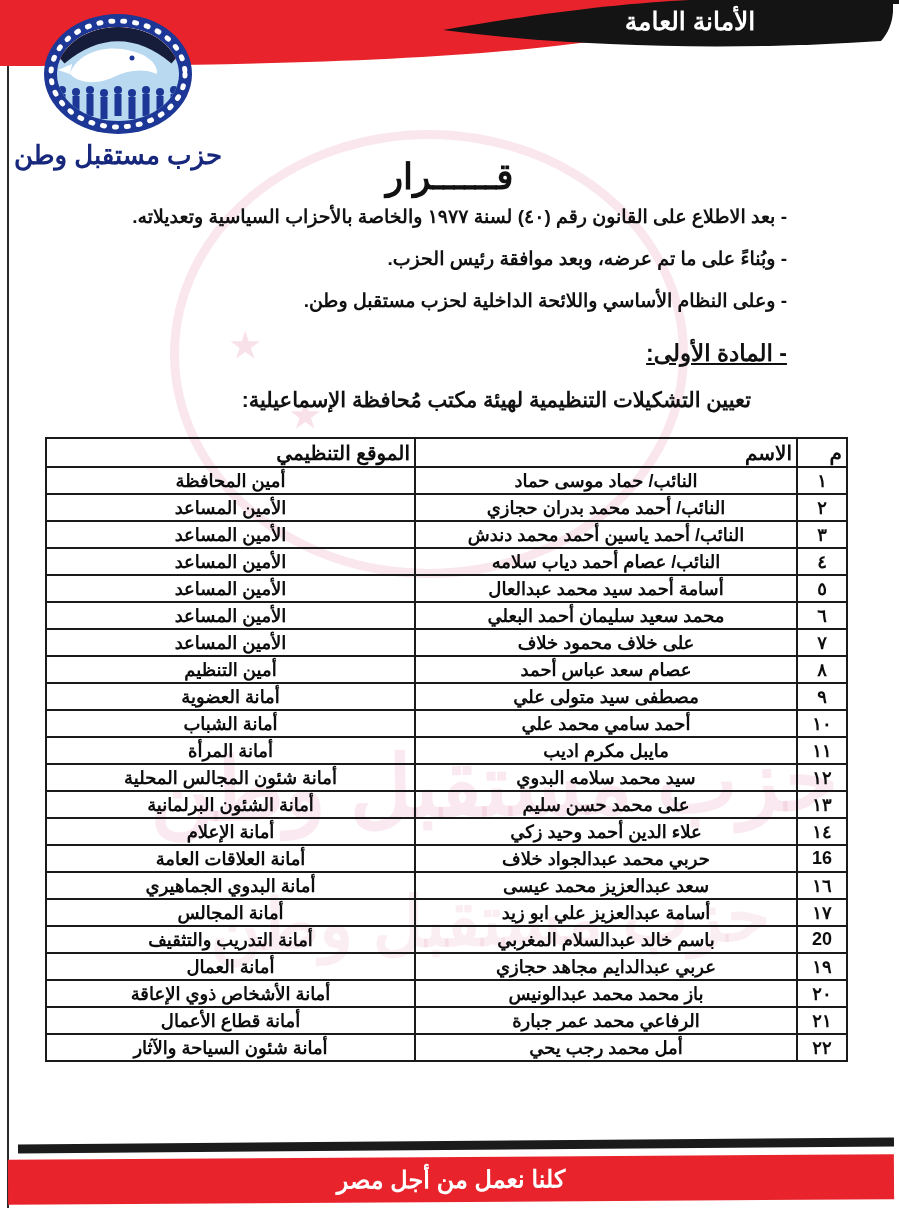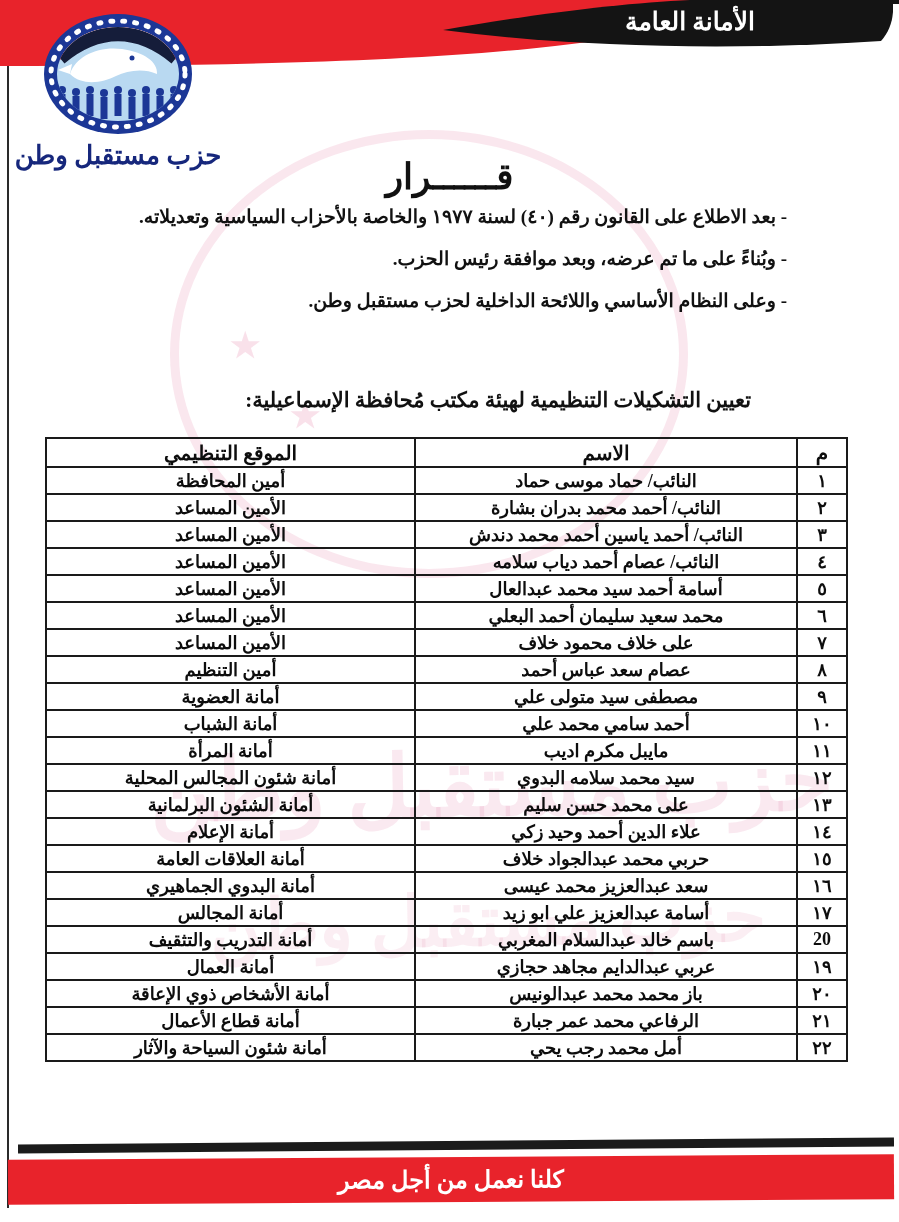--- a/index.html
+++ b/index.html
@@ -1,21 +1,21 @@
 <!DOCTYPE html>
 <html lang="ar" dir="rtl"><head>
 <meta charset="utf-8">
 <style>
   html,body{margin:0;padding:0;background:#ffffff;}
   .page{
     position:relative;
     width:899px;height:1222px;
     background:#ffffff;
     overflow:hidden;
-    font-family:Liberation Serif, serif;
+    font-family:Liberation Sans, sans-serif;
     font-weight:bold;
     color:#111;
     direction:rtl;
   }
   
   .top-line{position:absolute;top:0;left:0;width:899px;height:4px;background:#151515;}
   .left-line{position:absolute;top:4px;left:7px;width:2px;height:1204px;background:#2a2a2a;}
 
   
   .header-band{position:absolute;top:0;left:0;width:899px;height:150px;pointer-events:none;}
@@ -71,21 +71,21 @@
     position:absolute;top:437px;left:45px;width:801px;
     border-collapse:collapse;table-layout:fixed;z-index:2;
     background:transparent;
   }
   table.roster th,table.roster td{
     border:2px solid #1a1a1a;
     padding:0 4px;text-align:center;vertical-align:middle;
     font-weight:bold;color:#0d0d0d;
     overflow:hidden;white-space:nowrap;
   }
-  table.roster th{height:27px;font-size:20px;}
+  table.roster th{height:27px;font-size:20px;text-align:right;}
   table.roster td{height:25px;font-size:18px;}
   col.c-num{width:50px;}
   col.c-name{width:382px;}
   col.c-pos{width:369px;}
 
   
   .footer-black{
     position:absolute;top:1141px;left:18px;width:876px;height:9px;
     background:#1b1b1b;transform:rotate(-0.45deg);z-index:2;
   }
@@ -178,20 +178,21 @@
   <div class="wm-text wm2">حزب مستقبل وطن</div>
 
   <div class="decree-title">قــــــرار</div>
 
   <ul class="preamble">
     <li>- بعد الاطلاع على القانون رقم (٤٠) لسنة ١٩٧٧ والخاصة بالأحزاب السياسية وتعديلاته.</li>
     <li>- وبُناءً على ما تم عرضه، وبعد موافقة رئيس الحزب.</li>
     <li>- وعلى النظام الأساسي واللائحة الداخلية لحزب مستقبل وطن.</li>
   </ul>
 
+  <div class="article-heading">- المادة الأولى:</div>
   <div class="article-body">تعيين التشكيلات التنظيمية لهيئة مكتب مُحافظة الإسماعيلية:</div>
 
   <table class="roster">
     <colgroup>
       <col class="c-num">
         <col class="c-name">
         <col class="c-pos">
     </colgroup>
     <thead>
       <tr>
@@ -201,21 +202,21 @@
       </tr>
     </thead>
     <tbody>
         <tr>
           <td>١</td>
           <td>النائب/ حماد موسى حماد</td>
           <td>أمين المحافظة</td>
         </tr>
         <tr>
           <td>٢</td>
-          <td>النائب/ أحمد محمد بدران بشارة</td>
+          <td>النائب/ أحمد محمد بدران حجازي</td>
           <td>الأمين المساعد</td>
         </tr>
         <tr>
           <td>٣</td>
           <td>النائب/ أحمد ياسين أحمد محمد دندش</td>
           <td>الأمين المساعد</td>
         </tr>
         <tr>
           <td>٤</td>
           <td>النائب/ عصام أحمد دياب سلامه</td>
@@ -265,21 +266,21 @@
           <td>١٣</td>
           <td>على محمد حسن سليم</td>
           <td>أمانة الشئون البرلمانية</td>
         </tr>
         <tr>
           <td>١٤</td>
           <td>علاء الدين أحمد وحيد زكي</td>
           <td>أمانة الإعلام</td>
         </tr>
         <tr>
-          <td>١٥</td>
+          <td>16</td>
           <td>حربي محمد عبدالجواد خلاف</td>
           <td>أمانة العلاقات العامة</td>
         </tr>
         <tr>
           <td>١٦</td>
           <td>سعد عبدالعزيز محمد عيسى</td>
           <td>أمانة البدوي الجماهيري</td>
         </tr>
         <tr>
           <td>١٧</td>

